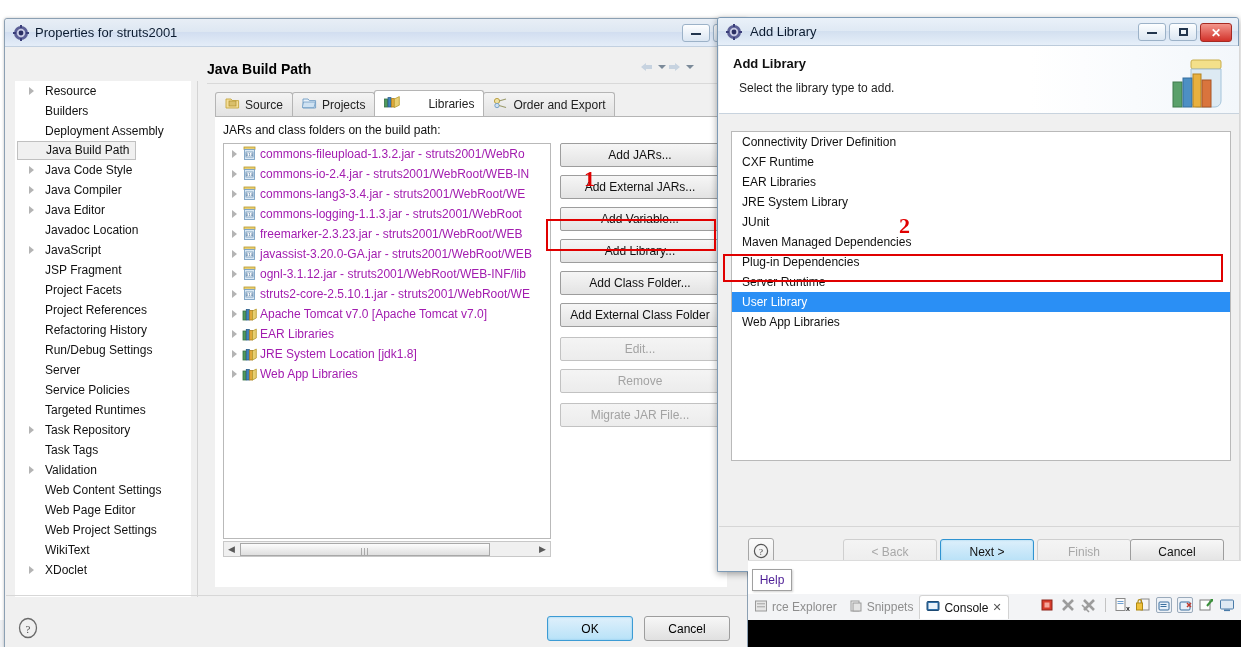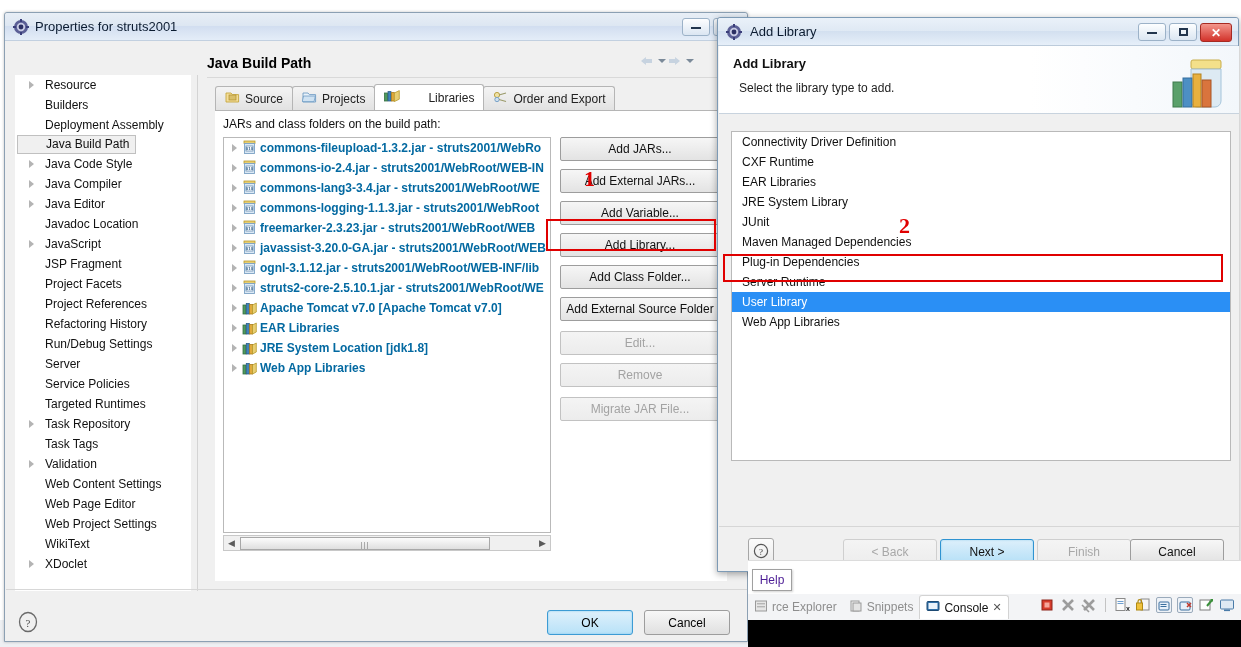--- a/index.html
+++ b/index.html
@@ -23,21 +23,21 @@
     position:absolute; left:748px; top:620px; width:493px; height:27px;
     background:#000000;
   }
   .wb-left-strip {
     position:absolute; left:0px; top:620px; width:748px; height:27px;
     background:#eef0f3;
   }
 
   
   .props-win {
-    position:absolute; left:4px; top:12px; width:744px; height:630px;
+    position:absolute; left:4px; top:18px; width:744px; height:630px;
     background:#f0f0f0;
     border:1px solid #8ca0b3;
     border-radius:3px 3px 0 0;
     box-shadow:0 0 3px rgba(0,0,0,0.25);
   }
   .props-titlebar {
     position:absolute; left:0; top:0; width:100%; height:28px;
     background:linear-gradient(to bottom,#e8eef6 0%, #dde7f2 48%, #d2def0 50%, #e4edf8 100%);
     border-bottom:1px solid #c2d0e0;
     border-radius:3px 3px 0 0;
@@ -134,21 +134,21 @@
     position:absolute; left:210px; top:98px; width:512px; height:470px;
     background:#ffffff;
   }
   .jars-label { position:absolute; left:8px; top:6px; font-size:12px; color:#111; }
   .jar-list {
     position:absolute; left:8px; top:26px; width:328px; height:396px;
     background:#ffffff; border:1px solid #b9b9b9; overflow:hidden;
   }
   .jar-row {
     position:relative; height:20px; line-height:20px;
-    padding-left:36px; font-size:12px; color:#0369a1; white-space:nowrap;font-weight:bold;
+    padding-left:36px; font-size:12px; color:#a21caf; white-space:nowrap;
   }
   .jar-arrow {
     position:absolute; left:8px; top:6px; width:0; height:0;
     border-left:5px solid #b4b4b4; border-top:4px solid transparent; border-bottom:4px solid transparent;
   }
   .ico { position:absolute; left:18px; top:2px; width:15px; height:15px; }
 
   .hscroll {
     position:absolute; left:8px; top:424px; width:328px; height:16px;
     background:#f0f0f0; border:1px solid #c8c8c8;
@@ -477,21 +477,21 @@
           <div class="ebtn">
             <span>Add Variable...</span>
           </div>
           <div class="ebtn">
             <span>Add Library...</span>
           </div>
           <div class="ebtn">
             <span>Add Class Folder...</span>
           </div>
           <div class="ebtn">
-            <span>Add External Source Folder</span>
+            <span>Add External Class Folder</span>
           </div>
           <div class="ebtn disabled gap">
             <span>Edit...</span>
           </div>
           <div class="ebtn disabled">
             <span>Remove</span>
           </div>
           <div class="ebtn disabled gap">
             <span>Migrate JAR File...</span>
           </div>

